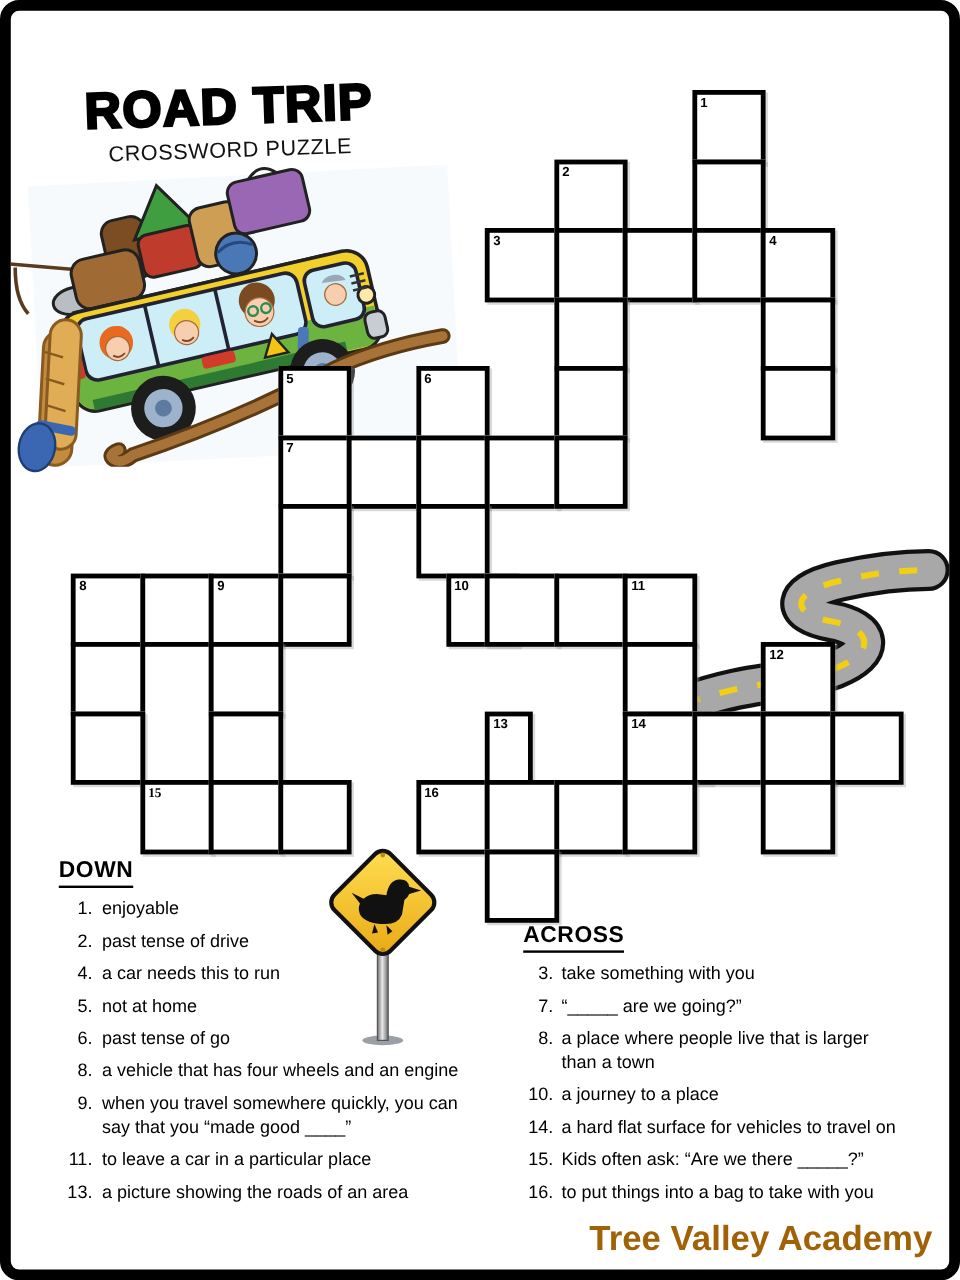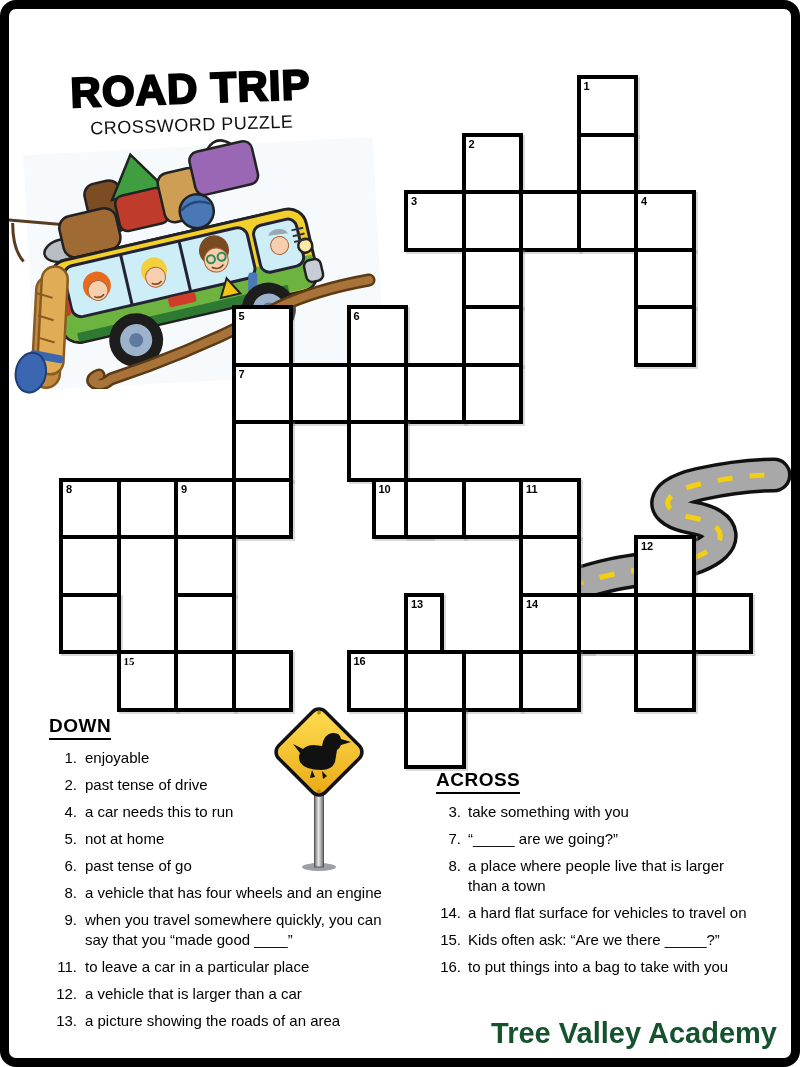--- a/index.html
+++ b/index.html
@@ -35,21 +35,21 @@
     display:inline-block;font-size:19px;font-weight:bold;letter-spacing:.5px;
     border-bottom:2.5px solid #000;padding-bottom:1px;margin-bottom:8px;
   }
   .clue{display:flex;margin-bottom:7px;font-size:15px;line-height:20px;}
   .clue-num{flex:0 0 28px;text-align:right;margin-right:8px;}
   #across-clues .clue-num{flex:0 0 25px;margin-right:7px;}
   .clue-text{white-space:pre-line;}
   
   .credit{
     position:absolute;right:14px;bottom:8px;font-size:29px;font-weight:bold;
-    color:#14532d;z-index:6;white-space:nowrap;
+    color:#a16207;z-index:6;white-space:nowrap;
   }
   
   .art{position:absolute;z-index:1;}
 </style>
 </head>
 <body>
 
 <div class="page">
 
   <div class="header">
@@ -280,24 +280,20 @@
         <div class="clue">
           <span class="clue-num">9.</span>
           <span class="clue-text">when you travel somewhere quickly, you can
 say that you “made good ____”</span>
         </div>
         <div class="clue">
           <span class="clue-num">11.</span>
           <span class="clue-text">to leave a car in a particular place</span>
         </div>
         <div class="clue">
-          <span class="clue-num">12.</span>
-          <span class="clue-text">a vehicle that is larger than a car</span>
-        </div>
-        <div class="clue">
           <span class="clue-num">13.</span>
           <span class="clue-text">a picture showing the roads of an area</span>
         </div>
       </div>
   </div>
 
   <div class="clues" id="across-clues">
     <div class="clue-heading">ACROSS</div>
     <div id="across-list">
         <div class="clue">
@@ -307,20 +303,24 @@
         <div class="clue">
           <span class="clue-num">7.</span>
           <span class="clue-text">“_____ are we going?”</span>
         </div>
         <div class="clue">
           <span class="clue-num">8.</span>
           <span class="clue-text">a place where people live that is larger
 than a town</span>
         </div>
         <div class="clue">
+          <span class="clue-num">10.</span>
+          <span class="clue-text">a journey to a place</span>
+        </div>
+        <div class="clue">
           <span class="clue-num">14.</span>
           <span class="clue-text">a hard flat surface for vehicles to travel on</span>
         </div>
         <div class="clue">
           <span class="clue-num">15.</span>
           <span class="clue-text">Kids often ask: “Are we there _____?”</span>
         </div>
         <div class="clue">
           <span class="clue-num">16.</span>
           <span class="clue-text">to put things into a bag to take with you</span>

